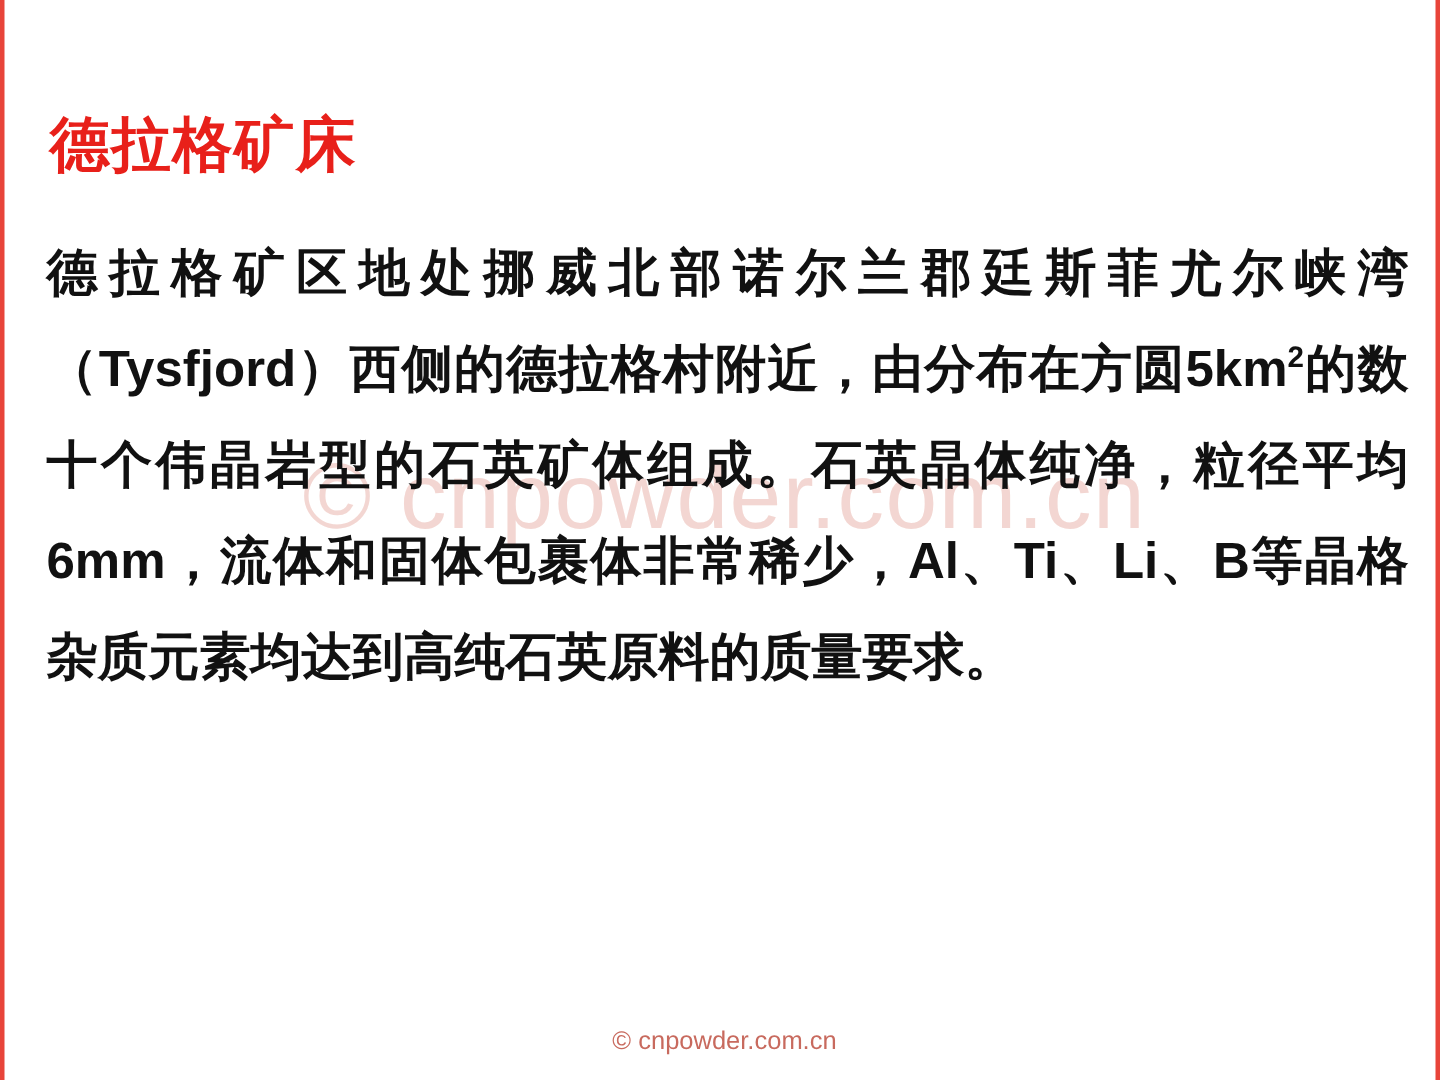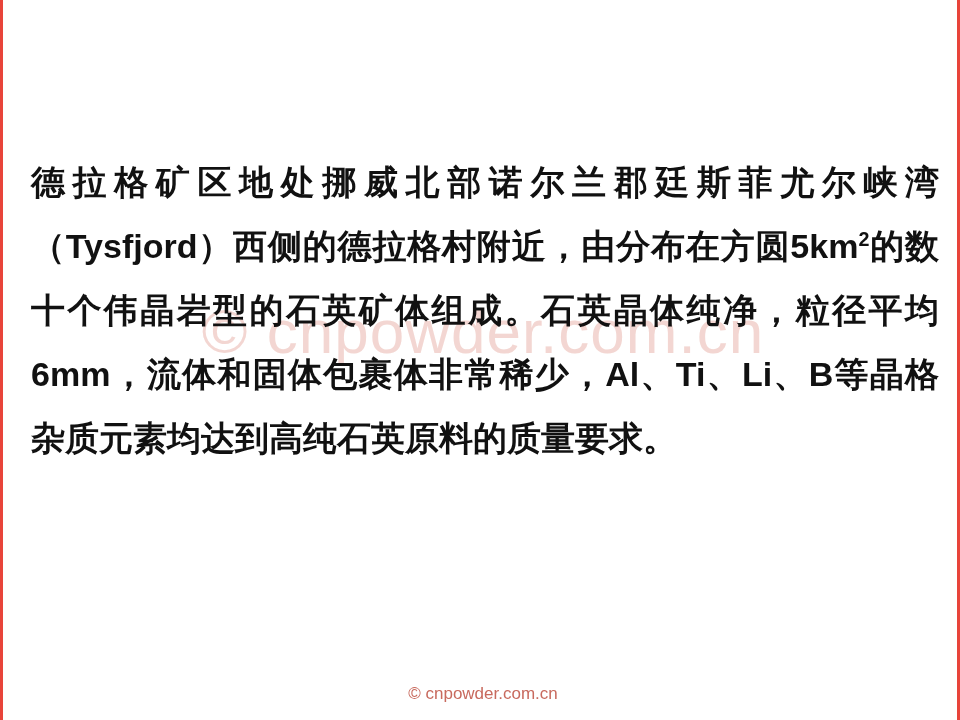--- a/index.html
+++ b/index.html
@@ -78,20 +78,21 @@
     font-family: "Liberation Sans", sans-serif;
   }
 </style>
 </head>
 <body>
 
 <div class="slide">
 
   <div class="watermark-big">© cnpowder.com.cn</div>
 
+  <h1 class="title">德拉格矿床</h1>
 
   <div class="body-text">
     <span>德拉格矿区地处挪威北部诺尔兰郡廷斯菲尤尔峡湾（Tysfjord）西侧的德拉格村附近，由分布在方圆5km</span><sup>2</sup><span>的数十个伟晶岩型的石英矿体组成。石英晶体纯净，粒径平均6mm，流体和固体包裹体非常稀少，Al、Ti、Li、B等晶格杂质元素均达到高纯石英原料的质量要求。</span>
   </div>
 
   <div class="footer">© cnpowder.com.cn</div>
 
 </div>
 
 </body></html>

